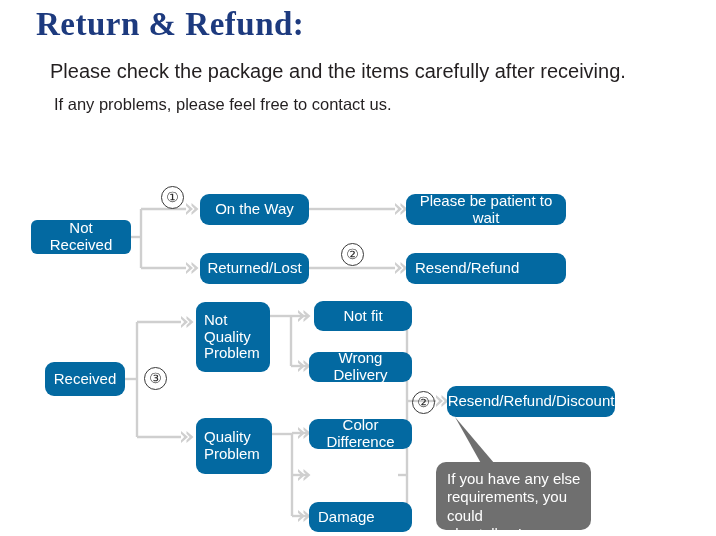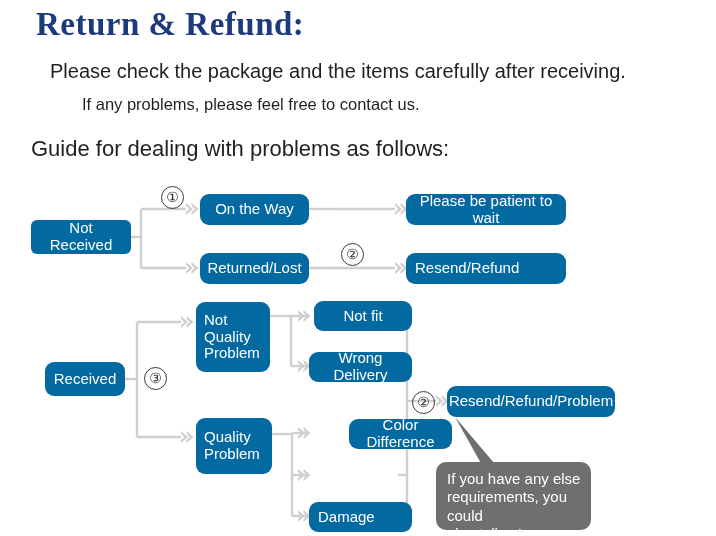--- a/index.html
+++ b/index.html
@@ -38,21 +38,20 @@
     color: #231f20;
     white-space: nowrap;
   }
   .lead2 {
     position: absolute;
     left: 54px;
     top: 95px;
     font-size: 16.5px;
     color: #231f20;
     white-space: nowrap;
-    margin-left: 28px;
   }
   .guide {
     position: absolute;
     left: 31px;
     top: 136px;
     font-size: 22px;
     color: #231f20;
     white-space: nowrap;
   }
 
@@ -122,21 +121,20 @@
   }
 </style>
 </head>
 <body>
 
 <div id="page">
 
   <div class="title">Return &amp; Refund:</div>
   <div class="lead1">Please check the package and the items carefully after receiving.</div>
   <div class="lead2">If any problems, please feel free to contact us.</div>
-  <div class="guide">Guide for dealing with problems as follows:</div>
 
   <svg id="flow" viewBox="0 0 716 536">
     <defs>
 
       <g id="ah">
         <path d="M0,-6 L7,0 L0,6 L0,3.2 L3.2,0 L0,-3.2 Z" fill="#cfcfcf"></path>
         <path d="M5.5,-6 L12.5,0 L5.5,6 L5.5,3.2 L8.7,0 L5.5,-3.2 Z" fill="#cfcfcf"></path>
       </g>
     </defs>
 
@@ -212,26 +210,26 @@
 Quality
 Problem</div>
 
   <div class="node tall" style="left:196px; top:418px; width:76px;  height:56px;">Quality
 Problem</div>
 
   <div class="node" style="left:314px; top:301px; width:98px;  height:30px;">Not fit</div>
 
   <div class="node" style="left:309px; top:352px; width:103px; height:30px;">Wrong Delivery</div>
 
-  <div class="node" style="left:309px; top:419px; width:103px; height:30px;margin-left:40px;">Color Difference</div>
+  <div class="node" style="left:309px; top:419px; width:103px; height:30px;">Color Difference</div>
 
 
   <div class="node leftal" style="left:309px; top:502px; width:103px; height:30px;">Damage</div>
 
-  <div class="node" style="left:447px; top:386px; width:168px; height:31px;">Resend/Refund/Problem</div>
+  <div class="node" style="left:447px; top:386px; width:168px; height:31px;">Resend/Refund/Discount</div>
 
   <div class="step" style="left:161px; top:186px;">①</div>
 
   <div class="step" style="left:341px; top:243px;">②</div>
 
   <div class="step" style="left:144px; top:367px;">③</div>
 
   <div class="step" style="left:412px; top:391px;">②</div>
 
   <div class="bubble" style="left:436px; top:462px; width:155px; height:68px;">If you have any else

